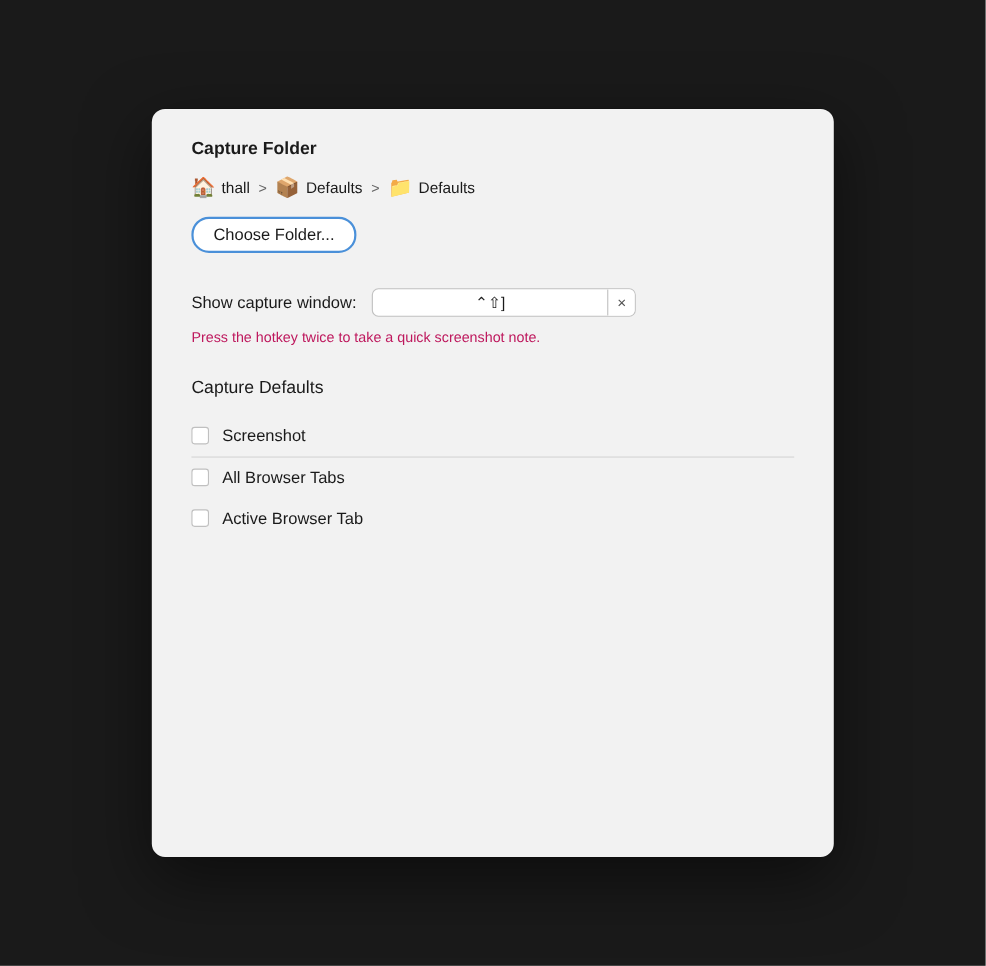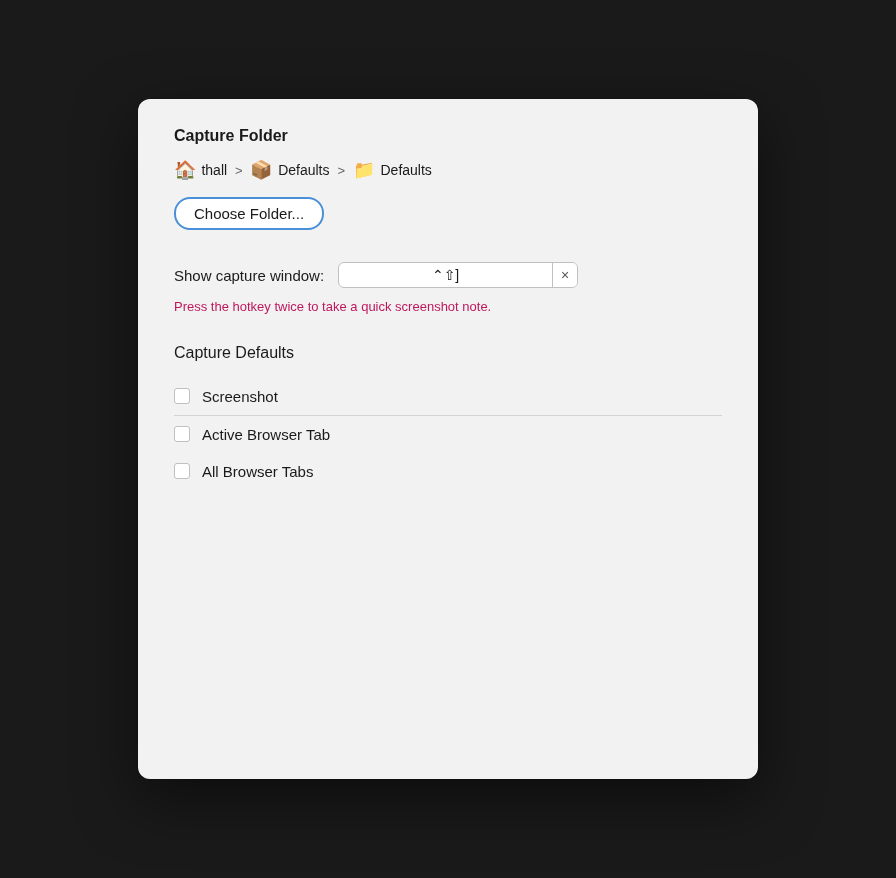--- a/index.html
+++ b/index.html
@@ -282,23 +282,23 @@
       <div class="capture-defaults">
         <div class="checkbox-row">
           <input type="checkbox" class="checkbox" style="">
           <span class="checkbox-label">Screenshot</span>
         </div>
 
         <div class="divider"></div>
 
         <div class="checkbox-row">
           <input type="checkbox" class="checkbox" style="">
-          <span class="checkbox-label">Active Browser Tab</span>
+          <span class="checkbox-label">All Browser Tabs</span>
         </div>
 
         <div class="checkbox-row">
           <input type="checkbox" class="checkbox" style="">
-          <span class="checkbox-label">All Browser Tabs</span>
+          <span class="checkbox-label">Active Browser Tab</span>
         </div>
       </div>
     </div>
   </div>
 </div>
 
 </body></html>

